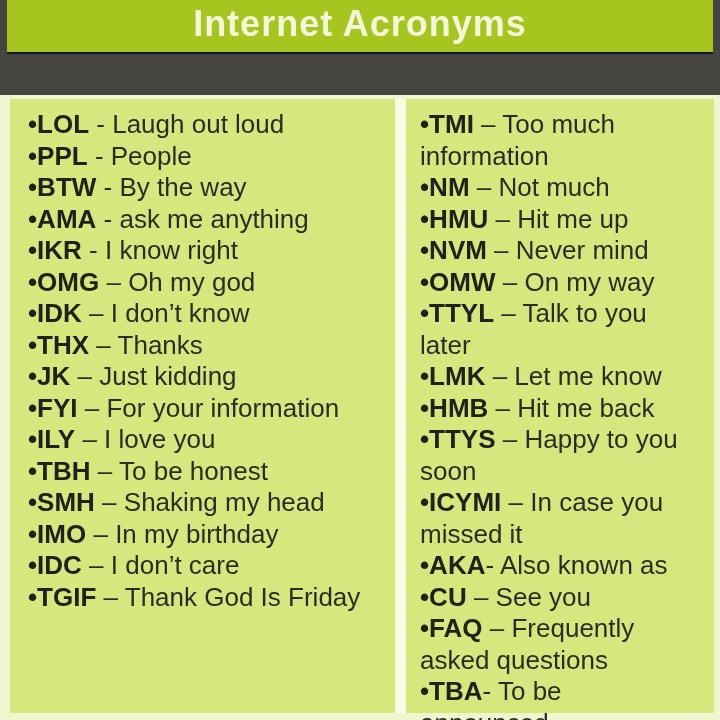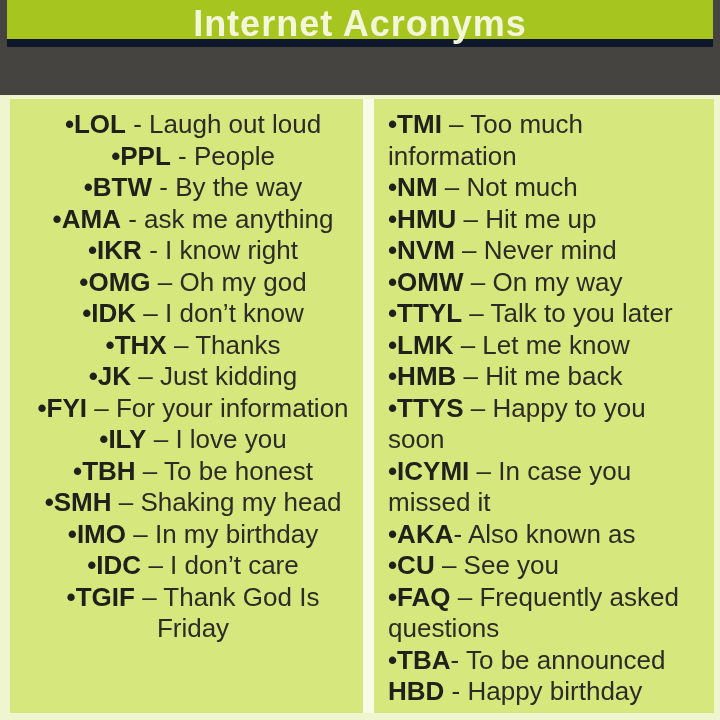--- a/index.html
+++ b/index.html
@@ -12,24 +12,24 @@
     background:#eff6cf;
   }
 
   
   .header-band {
     height:95px;
     background:#454440;
     position:relative;
   }
   .title-bar {
-    height:47px;
+    height:54px;
     margin:0 7px;
     background:#a7c51f;
-    border-bottom:8px solid #0f172a;
+    border-bottom:2px solid #0f172a;
     text-align:center;
   }
   .title-bar h1 {
     font-size:36px;
     font-weight:700;
     line-height:48px;
     color:#f4f6da;
     letter-spacing:1px;
   }
 
@@ -37,21 +37,21 @@
   .content {
     height:625px;
     background:#eff6cf;
     padding:4px 6px 7px 10px;
     display:flex;
     align-items:stretch;
   }
   .col {
     background:#d6e87d;
   }
-  .col-left  { width:353px; padding:10px 5px 0 18px;text-align:center; }
+  .col-left  { width:385px; padding:10px 5px 0 18px; }
   .divider   { width:11px; background:#f8fce4; }
   .col-right { flex:1; padding:10px 26px 0 14px; }
 
   .entry {
     font-size:26px;
     line-height:31.5px;
     color:#2c2b25;
   }
   .entry .acronym {
     font-weight:700;

